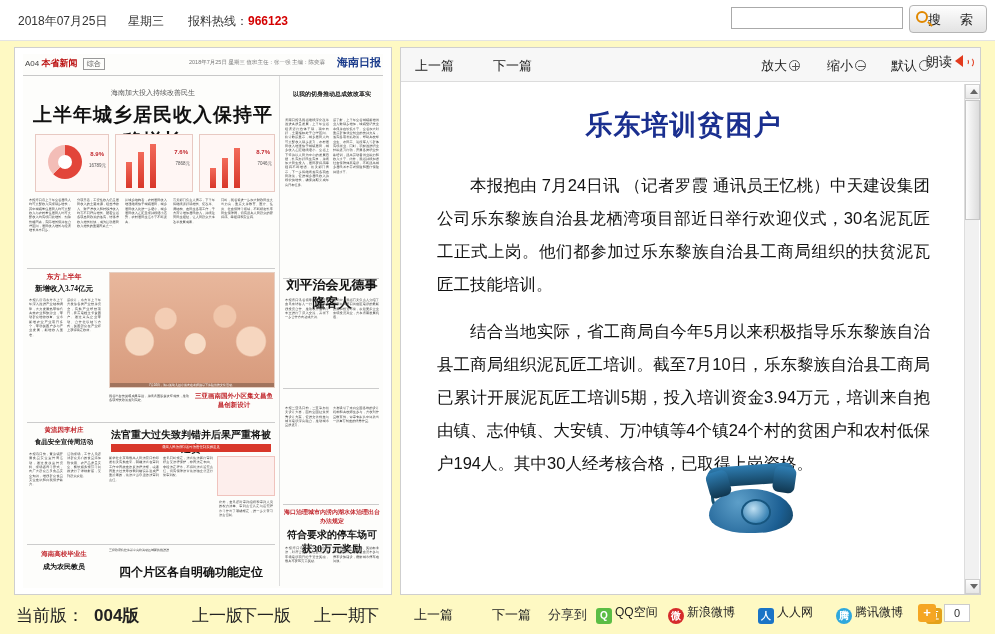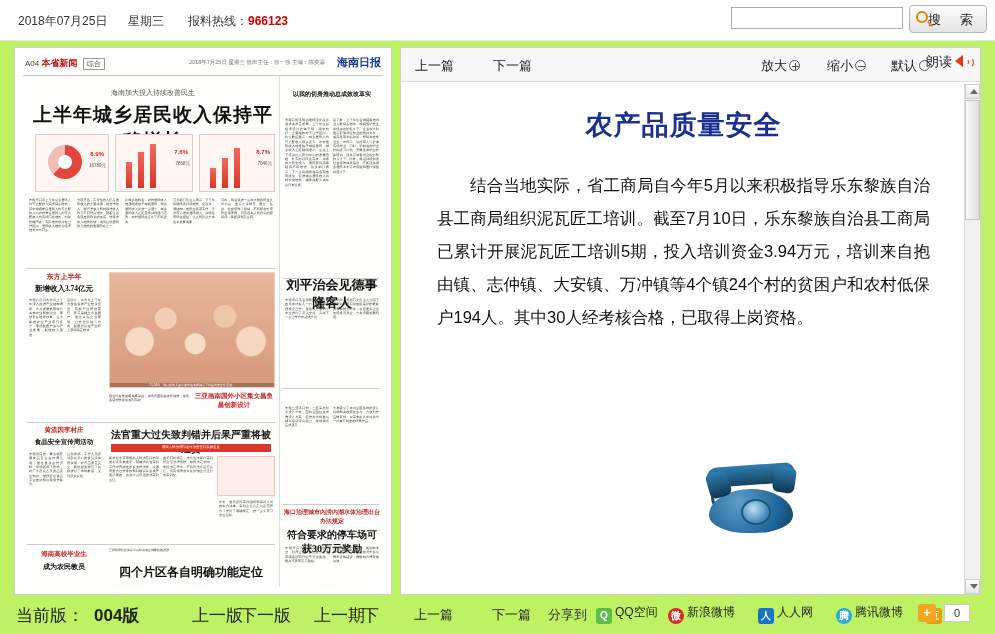--- a/index.html
+++ b/index.html
@@ -6,21 +6,21 @@
   html, body {
     margin: 0; padding: 0;
     width: 995px; height: 634px;
     background: #ffffff;
     font-family: "Liberation Sans", sans-serif;
     overflow: hidden;
   }
   #app {
     position: relative;
     width: 995px; height: 634px;
-    background: #bef264;
+    background: #fef9c3;
   }
 
   
   .topbar {
     position: absolute; left: 0; top: 0;
     width: 995px; height: 41px;
     background: #ffffff;
     border-bottom: 1px solid #e4e4e4;
   }
   .date-line {
@@ -606,23 +606,24 @@
       </div>
       <div class="tb-read">
         <span>朗读</span><span class="spk">
           <span class="body"></span><span class="w1"></span><span class="w2"></span>
         </span>
       </div>
     </div>
 
     <div class="article">
       <div class="art-title">
-        <div>农产品质量安全</div>
+        <div>乐东培训贫困户</div>
       </div>
       <div class="art-body">
+        <p>本报抱由 7月24日讯 （记者罗霞 通讯员王忆桃）中天建设集团公司乐东黎族自治县龙栖湾项目部近日举行欢迎仪式，30名泥瓦匠工正式上岗。他们都参加过乐东黎族自治县工商局组织的扶贫泥瓦匠工技能培训。</p>
         <p>结合当地实际，省工商局自今年5月以来积极指导乐东黎族自治县工商局组织泥瓦匠工培训。截至7月10日，乐东黎族自治县工商局已累计开展泥瓦匠工培训5期，投入培训资金3.94万元，培训来自抱由镇、志仲镇、大安镇、万冲镇等4个镇24个村的贫困户和农村低保户194人。其中30人经考核合格，已取得上岗资格。</p>
       </div>
 
       <div class="phone">
         <div class="cord"></div>
         <div class="base"></div>
         <div class="dial"></div>
         <div class="handset">
           <div class="ear-l"></div>
           <div class="ear-r"></div>

